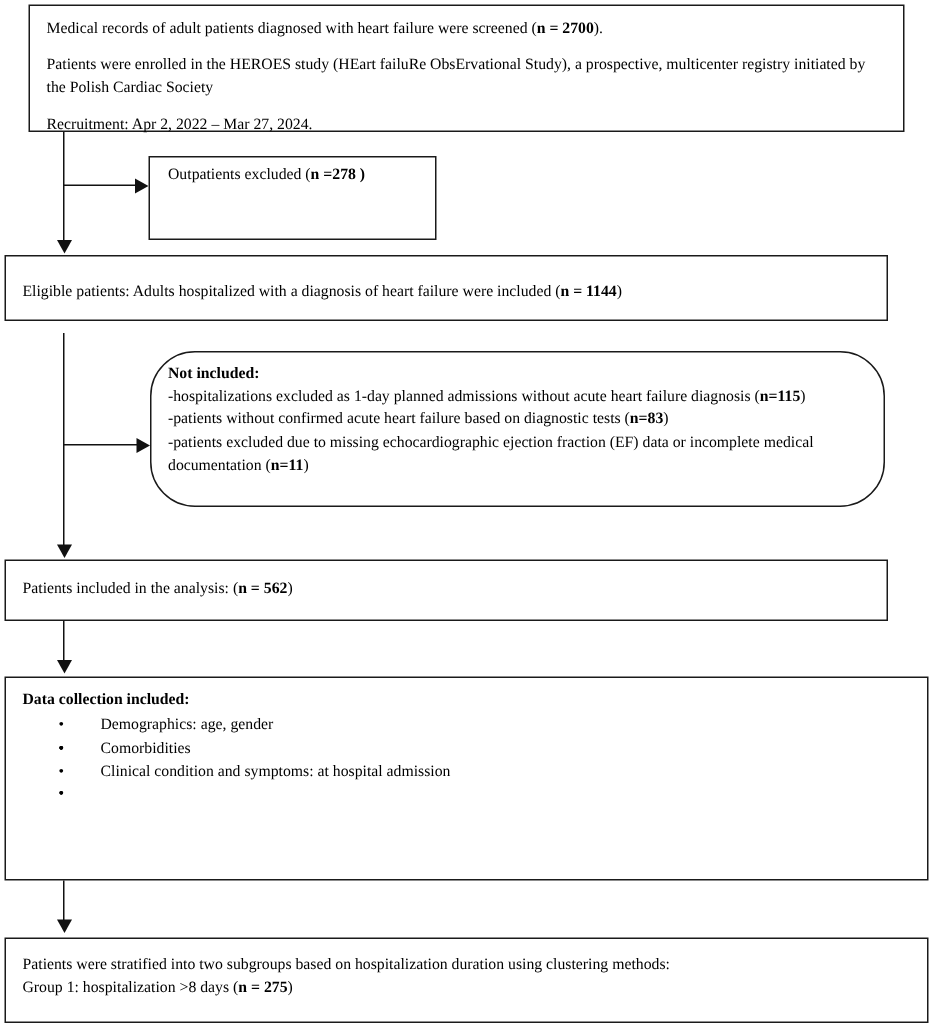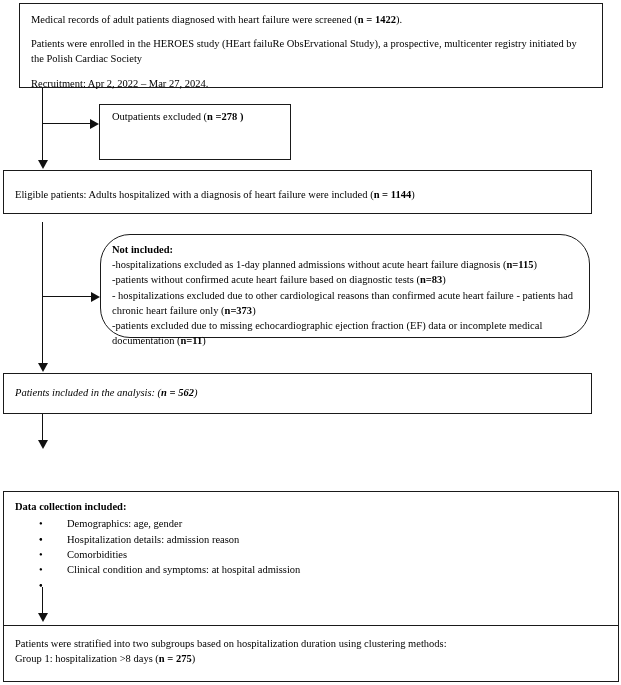--- a/index.html
+++ b/index.html
@@ -50,26 +50,24 @@
     padding: 16px 10px 6px 11px;
   }
   #box-notincluded {
     left: 100px; top: 234px; width: 490px; height: 104px;
     padding: 7px 9px 6px 11px;
     border-radius: 30px;
   }
   #box-analysis {
     left: 3px;   top: 373px; width: 589px; height: 41px;
     padding: 11px 10px 6px 11px;
-    font-style: italic;
   }
   #box-datacollection {
     left: 3px;   top: 451px; width: 616px; height: 136px;
     padding: 7px 9px 6px 11px;
-    margin-top: 40px;
   }
   #box-stratified {
     left: 3px;   top: 625px; width: 616px; height: 57px;
     padding: 10px 10px 6px 11px;
   }
   
   ul.bullets {
     margin: 2px 0 0 0;
     padding: 0 0 0 24px;
     list-style: none;
@@ -110,21 +108,21 @@
     border-bottom: 5px solid transparent;
     border-left: 9px solid #111;
   }
 </style>
 </head>
 <body>
 
 <div id="flowchart">
 
   <div class="box" id="box-screened">
-    <p><span>Medical records of adult patients diagnosed with heart failure were screened (</span><span class="b">n = 1422</span><span>).</span></p>
+    <p><span>Medical records of adult patients diagnosed with heart failure were screened (</span><span class="b">n = 2700</span><span>).</span></p>
     <div class="spacer"></div>
     <p>Patients were enrolled in the HEROES study (HEart failuRe ObsErvational Study), a prospective, multicenter registry initiated by the Polish Cardiac Society</p>
     <div class="spacer"></div>
     <p>Recruitment: Apr 2, 2022 – Mar 27, 2024.</p>
   </div>
 
   <div class="vline" style="left:42px; top:88px; height:78px;"></div>
   <div class="arrow-down" style="left:38px; top:160px;"></div>
 
   <div class="hline" style="left:42px; top:123px; width:50px;"></div>
@@ -141,37 +139,36 @@
   <div class="vline" style="left:42px; top:222px; height:145px;"></div>
   <div class="arrow-down" style="left:38px; top:363px;"></div>
 
   <div class="hline" style="left:42px; top:296px; width:51px;"></div>
   <div class="arrow-right" style="left:91px; top:292px;"></div>
 
   <div class="box" id="box-notincluded">
     <p class="b">Not included:</p>
     <p><span>-hospitalizations excluded as 1-day planned admissions without acute heart failure diagnosis (</span><span class="b">n=115</span><span>)</span></p>
     <p><span>-patients without confirmed acute heart failure based on diagnostic tests (</span><span class="b">n=83</span><span>)</span></p>
-    <p><span>- hospitalizations excluded due to other cardiological reasons than confirmed acute heart failure - patients had chronic heart failure only (</span><span class="b">n=373</span><span>)</span></p>
     <p><span>-patients excluded due to missing echocardiographic ejection fraction (EF) data or incomplete medical documentation (</span><span class="b">n=11</span><span>)</span></p>
   </div>
 
   <div class="box" id="box-analysis">
     <p><span>Patients included in the analysis: (</span><span class="b">n = 562</span><span>)</span></p>
   </div>
 
   <div class="vline" style="left:42px; top:414px; height:30px;"></div>
   <div class="arrow-down" style="left:38px; top:440px;"></div>
 
   <div class="box" id="box-datacollection">
     <p class="b">Data collection included:</p>
     <ul class="bullets">
       <li><span class="dot">•</span><span>Demographics: age, gender</span></li>
       <li><span class="dot">•</span></li>
-      <li><span class="dot">•</span><span>Hospitalization details: admission reason</span></li>
+      <li><span class="dot">•</span></li>
       <li><span class="dot">•</span><span>Comorbidities</span></li>
       <li><span class="dot">•</span><span>Clinical condition and symptoms: at hospital admission</span></li>
       <li><span class="dot">•</span></li>
       <li><span class="dot">•</span></li>
     </ul>
   </div>
 
   <div class="vline" style="left:42px; top:587px; height:32px;"></div>
   <div class="arrow-down" style="left:38px; top:613px;"></div>
 

